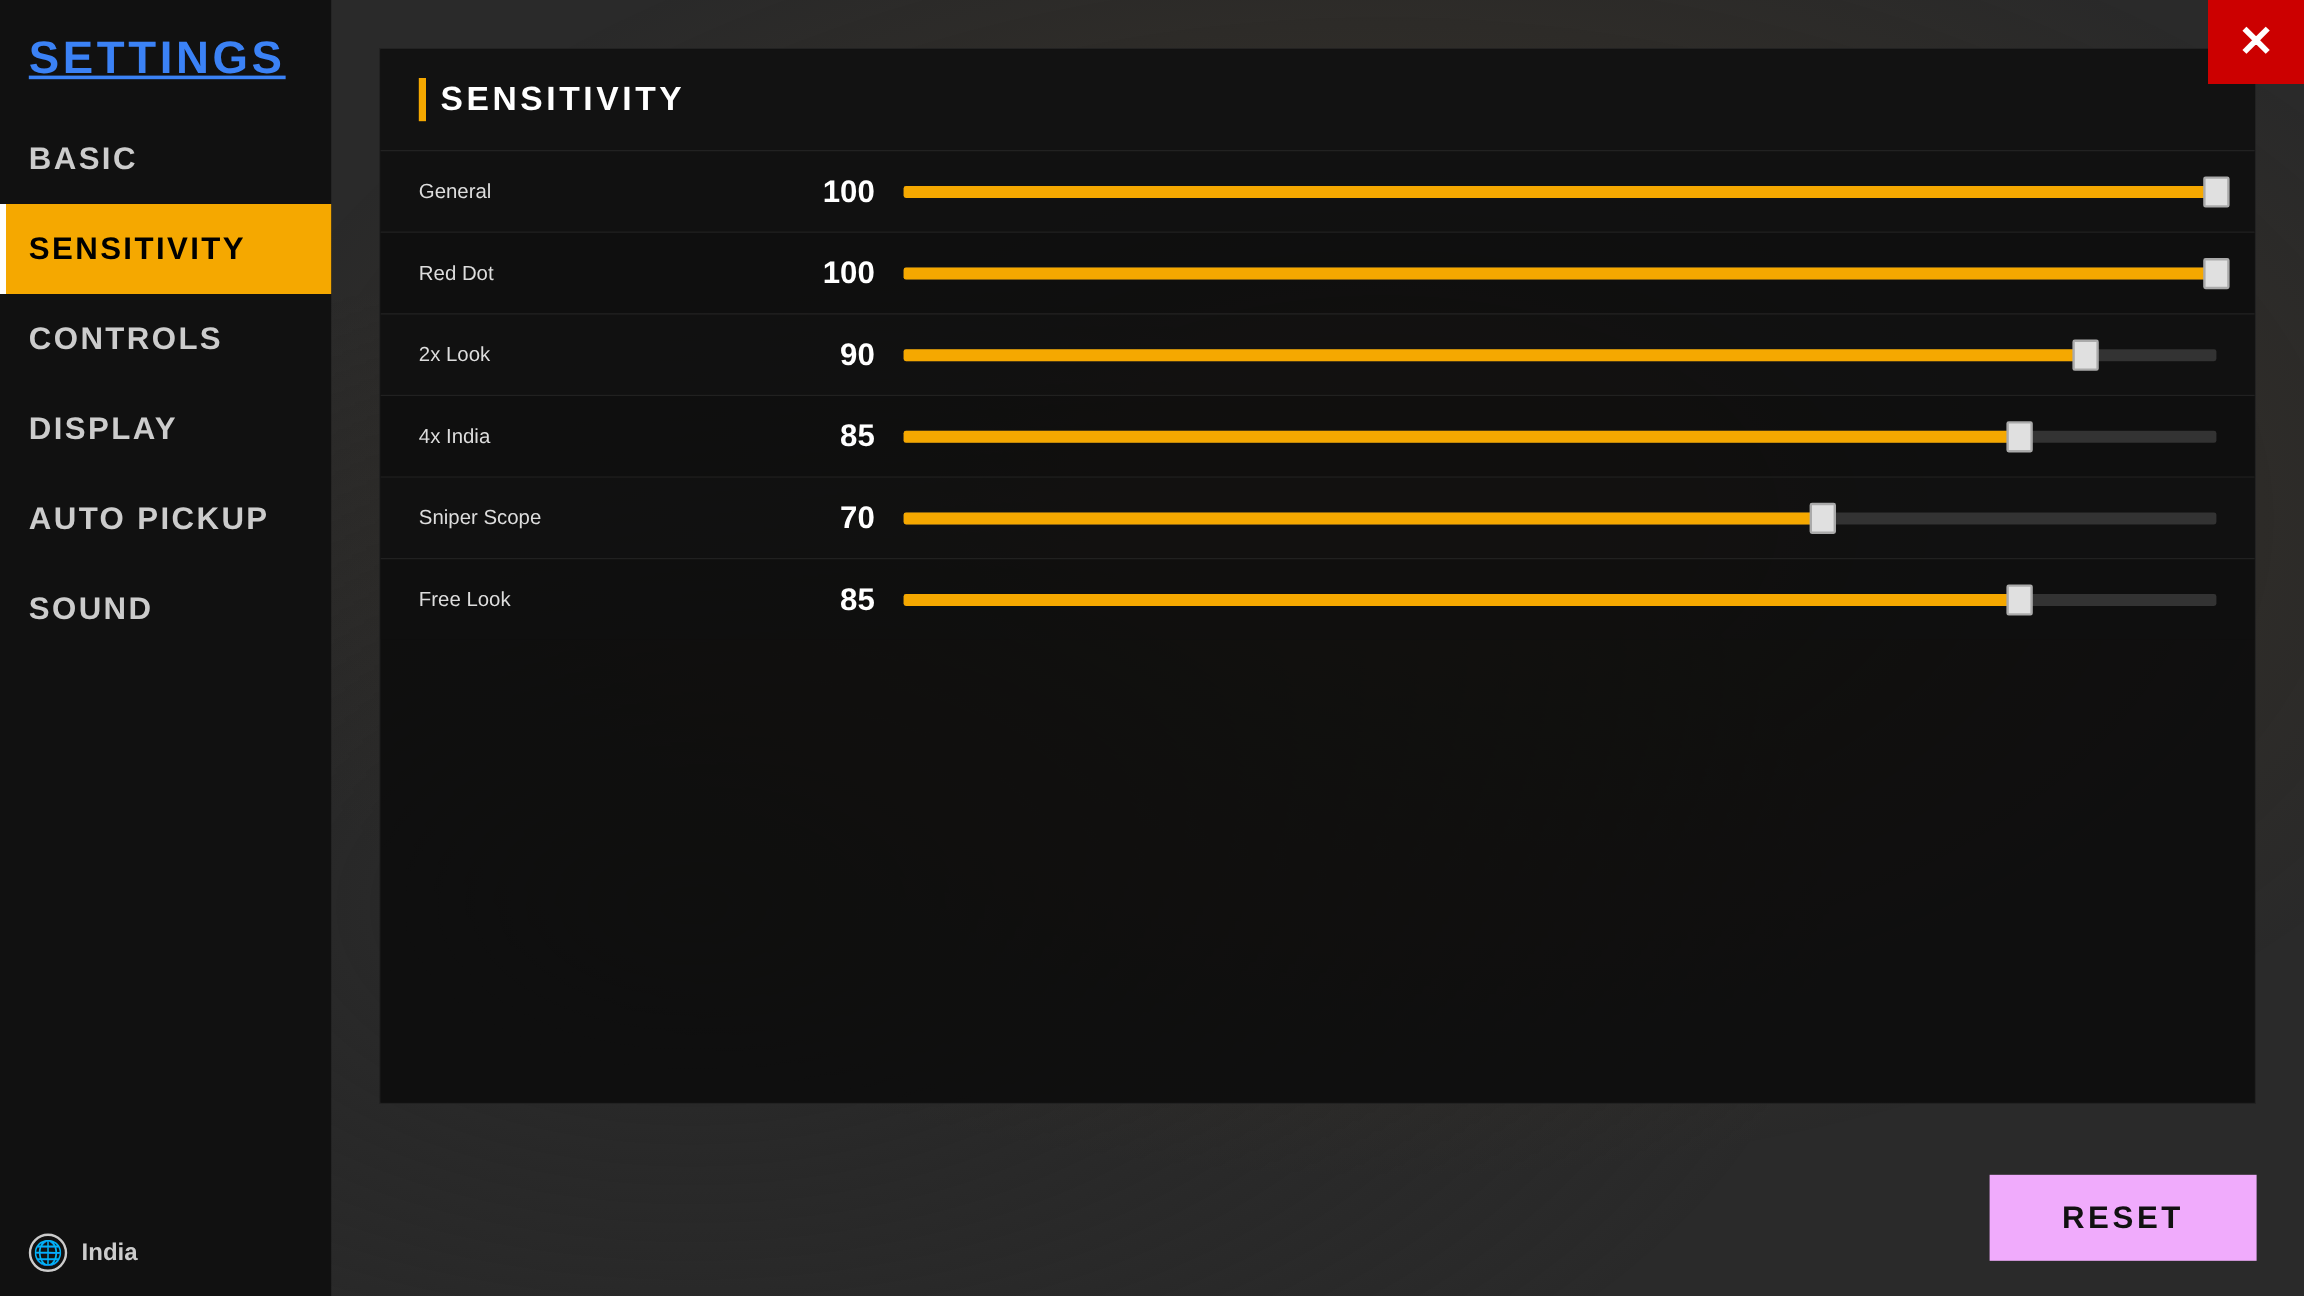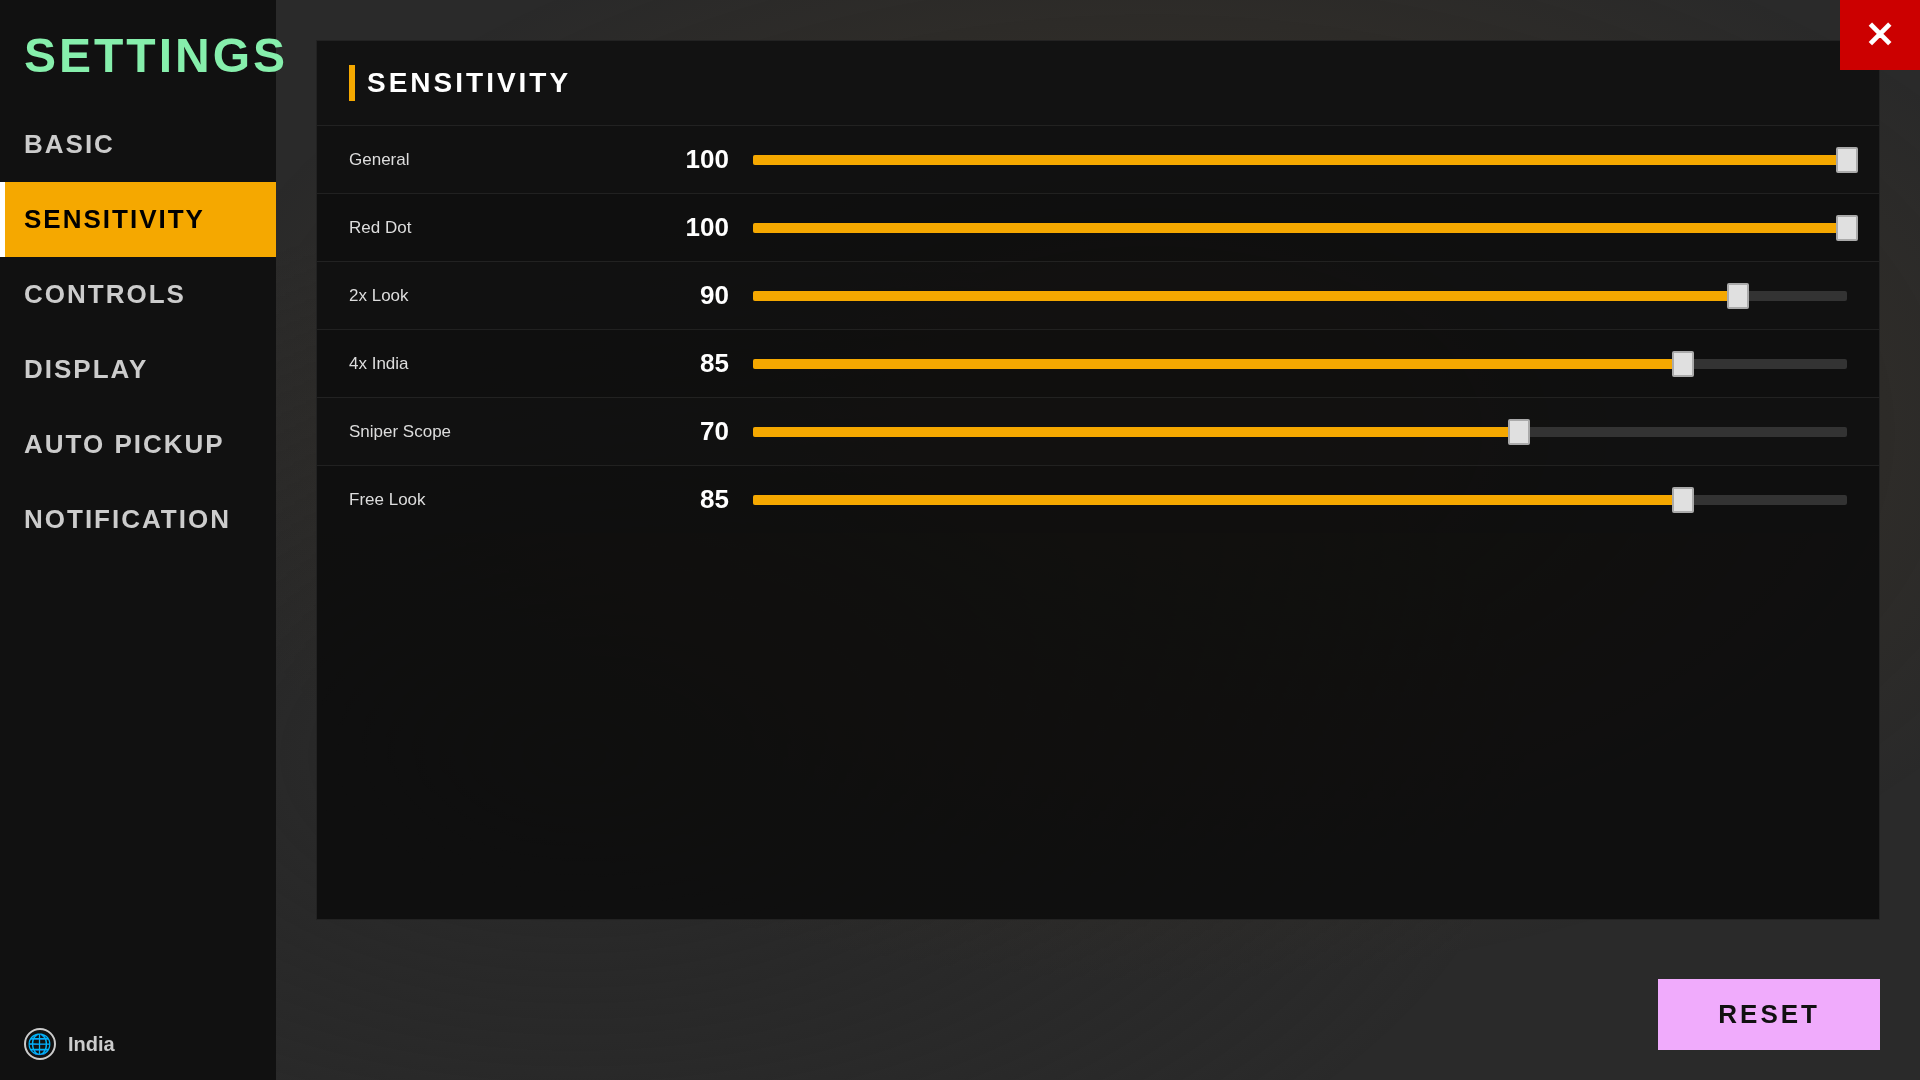--- a/index.html
+++ b/index.html
@@ -31,26 +31,27 @@
       min-width: 276px;
       background: rgba(15, 15, 15, 0.92);
       display: flex;
       flex-direction: column;
       padding: 0;
       position: relative;
       z-index: 1;
     }
 
     .settings-title {
-      color: #86efac;
-      font-size: 48px;
+      color: #3b82f6;
+      font-size: 38px;
       font-weight: 900;
       letter-spacing: 3px;
       padding: 28px 24px 24px 24px;
       text-transform: uppercase;
+      text-decoration: underline;
     }
 
     .nav-item {
       padding: 22px 24px;
       color: #cccccc;
       font-size: 26px;
       font-weight: 700;
       letter-spacing: 2px;
       text-transform: uppercase;
       cursor: pointer;
@@ -249,21 +250,21 @@
 <div class="sidebar">
   <div class="settings-title">SETTINGS</div>
 
   <div id="nav-items-container">
 
   <div class="nav-item">BASIC</div>
       <div class="nav-item active">SENSITIVITY</div>
       <div class="nav-item">CONTROLS</div>
       <div class="nav-item">DISPLAY</div>
       <div class="nav-item">AUTO PICKUP</div>
-      <div class="nav-item">NOTIFICATION</div>
+      <div class="nav-item">SOUND</div>
     </div>
 
   <div class="sidebar-footer">
     <div class="globe-icon">🌐</div>
     <span>India</span>
   </div>
 </div>
 
 <div class="main-content">
   <div class="content-panel">

